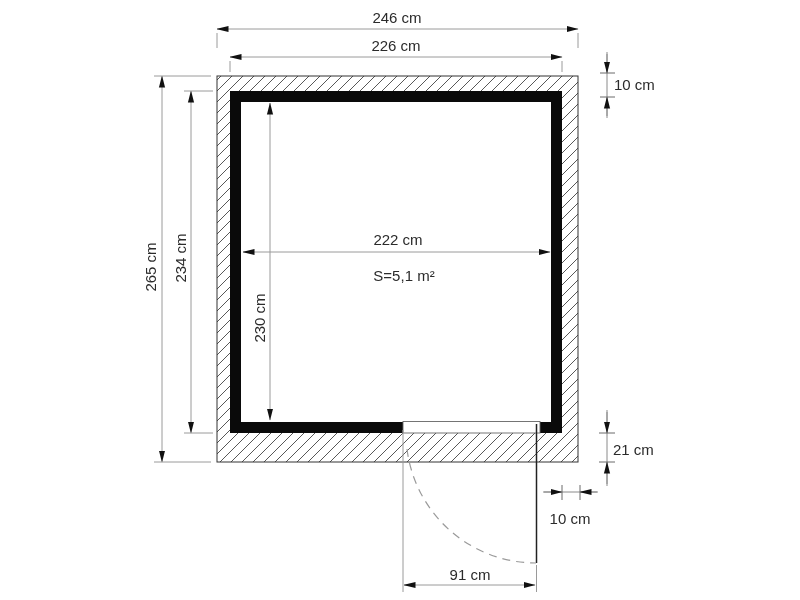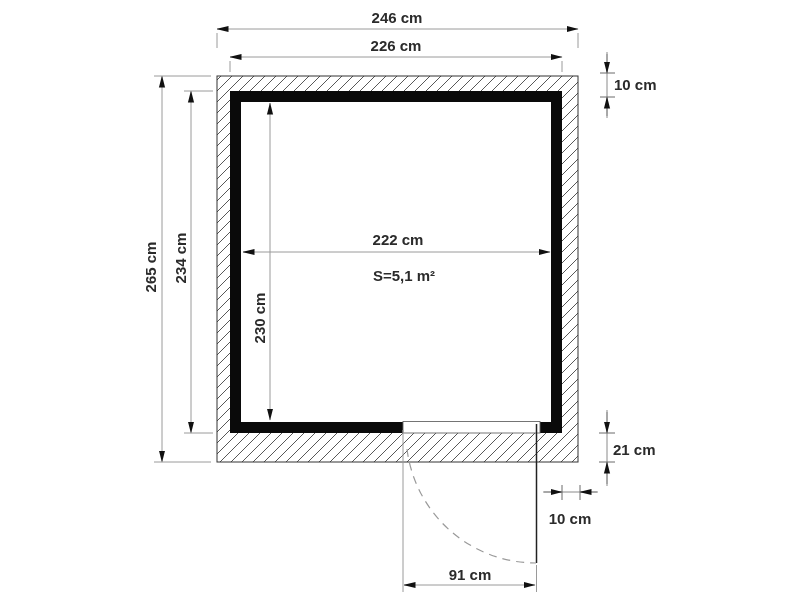--- a/index.html
+++ b/index.html
@@ -3,21 +3,20 @@
 <meta charset="utf-8">
 <style>
   html, body { margin: 0; padding: 0; background: #ffffff; }
   #stage {
     position: relative;
     width: 800px;
     height: 600px;
     background: #ffffff;
     overflow: hidden;
     font-family: "Liberation Sans", sans-serif;
-    font-weight: bold;
   }
   svg { display: block; }
   .dimline   { stroke: #9a9a9a; stroke-width: 1; fill: none; }
   .extline   { stroke: #9a9a9a; stroke-width: 1; fill: none; }
   .tick      { stroke: #6b6b6b; stroke-width: 1; fill: none; }
   .arrowline { stroke: #8a8a8a; stroke-width: 1; fill: none; }
   .dimtext   { font-family: "Liberation Sans", sans-serif; font-size: 15px; fill: #2b2b2b; }
   .wall      { fill: #0a0a0a; stroke: none; }
   .hatchrect { stroke: #333333; stroke-width: 1; }
   .threshold { fill: #ffffff; stroke: #666666; stroke-width: 0.9; }

